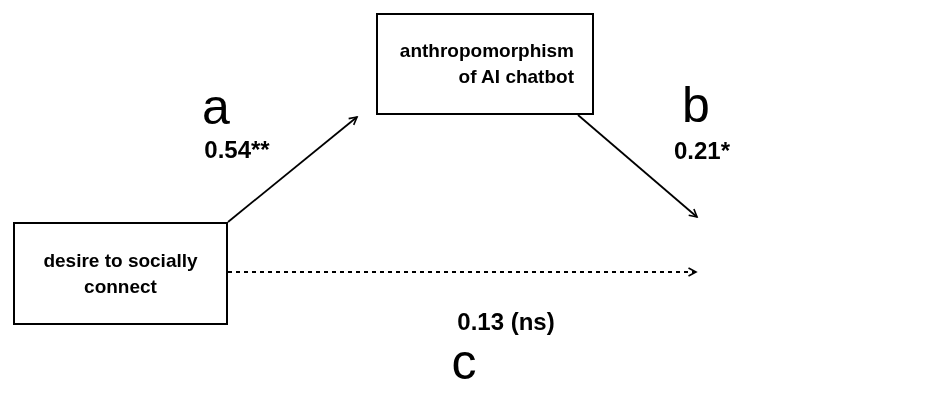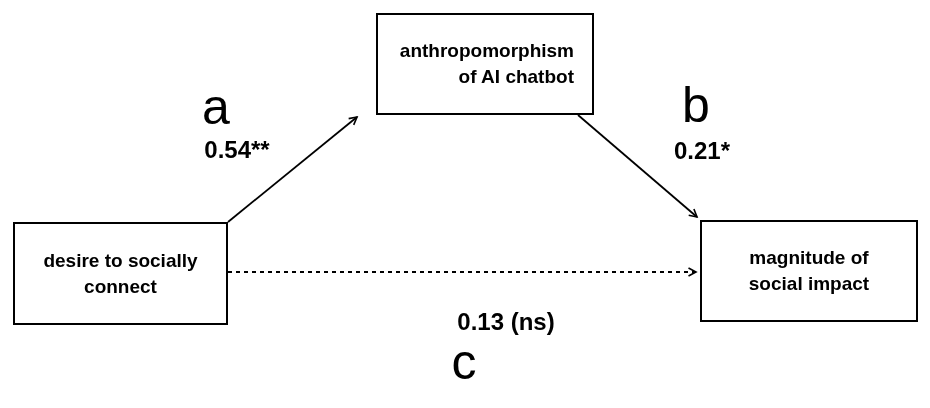--- a/index.html
+++ b/index.html
@@ -81,23 +81,20 @@
   </svg>
 
   <div class="node node-mediator">
     <span>anthropomorphism of AI chatbot</span>
   </div>
 
   <div class="node node-predictor">
     <span>desire to socially connect</span>
   </div>
 
-  <div class="node node-outcome">
-    <span>magnitude of social impact</span>
-  </div>
 
   <div class="lbl path-letter letter-a">a</div>
   <div class="lbl path-coef coef-a">0.54**</div>
 
   <div class="lbl path-letter letter-b">b</div>
   <div class="lbl path-coef coef-b">0.21*</div>
 
   <div class="lbl path-coef coef-c">0.13 (ns)</div>
   <div class="lbl path-letter letter-c">c</div>
 

